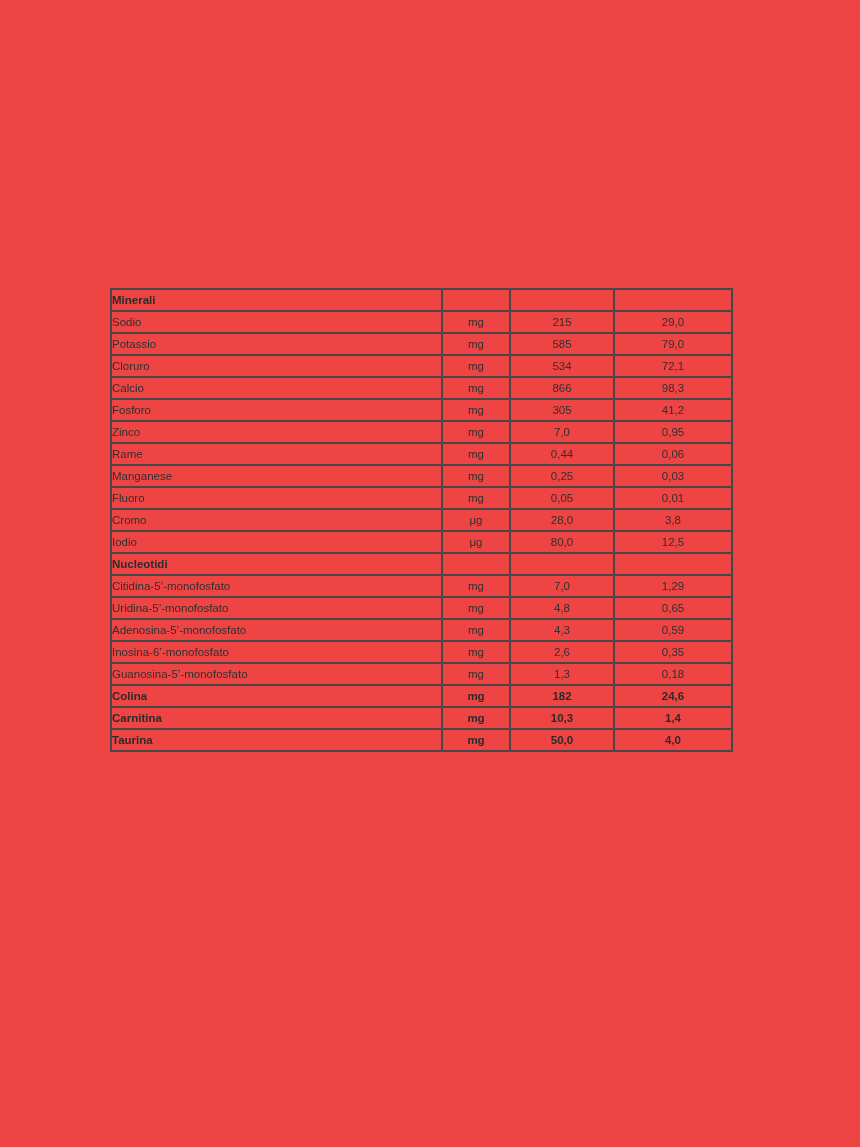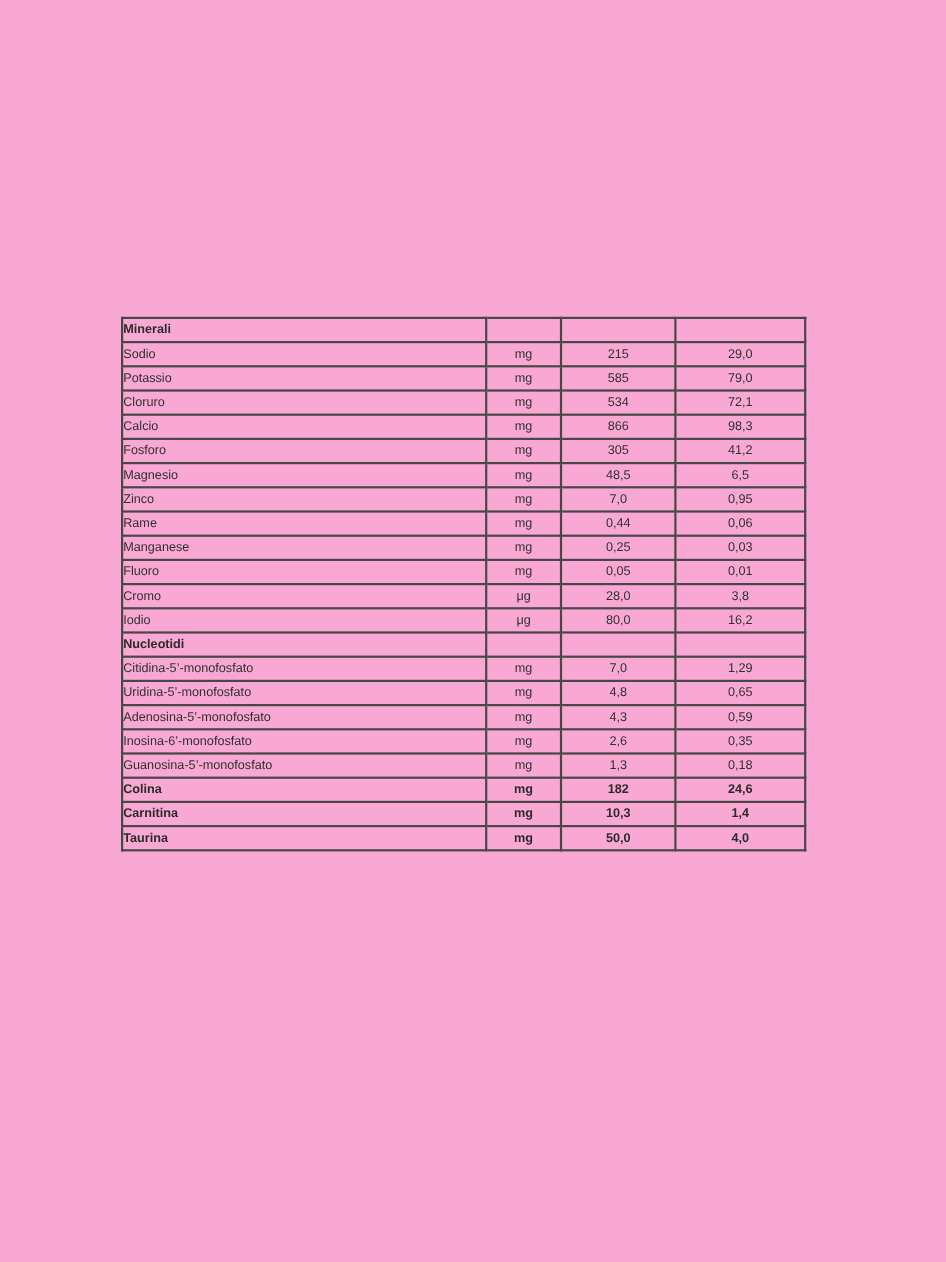--- a/index.html
+++ b/index.html
@@ -11,21 +11,21 @@
     position: relative;
     width: 860px;
     height: 1147px;
     font-family: "Liberation Sans", sans-serif;
     overflow: hidden;
   }
   .page {
     position: absolute;
     left: 0; top: 0;
     width: 860px; height: 1147px;
-    background: #f9a8d4;
+    background: #ef4444;
   }
   table.nutrition {
     position: absolute;
     left: 110px;
     top: 288px;
     width: 621px;
     border-collapse: collapse;
     table-layout: fixed;
   }
   table.nutrition td {
@@ -93,26 +93,20 @@
           <td class="col-v1">866</td>
           <td class="col-v2">98,3</td>
         </tr>
         <tr class="item">
           <td class="col-label">Fosforo</td>
           <td class="col-unit">mg</td>
           <td class="col-v1">305</td>
           <td class="col-v2">41,2</td>
         </tr>
         <tr class="item">
-          <td class="col-label">Magnesio</td>
-          <td class="col-unit">mg</td>
-          <td class="col-v1">48,5</td>
-          <td class="col-v2">6,5</td>
-        </tr>
-        <tr class="item">
           <td class="col-label">Zinco</td>
           <td class="col-unit">mg</td>
           <td class="col-v1">7,0</td>
           <td class="col-v2">0,95</td>
         </tr>
         <tr class="item">
           <td class="col-label">Rame</td>
           <td class="col-unit">mg</td>
           <td class="col-v1">0,44</td>
           <td class="col-v2">0,06</td>
@@ -132,21 +126,21 @@
         <tr class="item">
           <td class="col-label">Cromo</td>
           <td class="col-unit">μg</td>
           <td class="col-v1">28,0</td>
           <td class="col-v2">3,8</td>
         </tr>
         <tr class="item">
           <td class="col-label">Iodio</td>
           <td class="col-unit">μg</td>
           <td class="col-v1">80,0</td>
-          <td class="col-v2">16,2</td>
+          <td class="col-v2">12,5</td>
         </tr>
         <tr class="section">
           <td class="col-label">Nucleotidi</td>
           <td class="col-unit"></td>
           <td class="col-v1"></td>
           <td class="col-v2"></td>
         </tr>
         <tr class="item">
           <td class="col-label">Citidina-5’-monofosfato</td>
           <td class="col-unit">mg</td>

